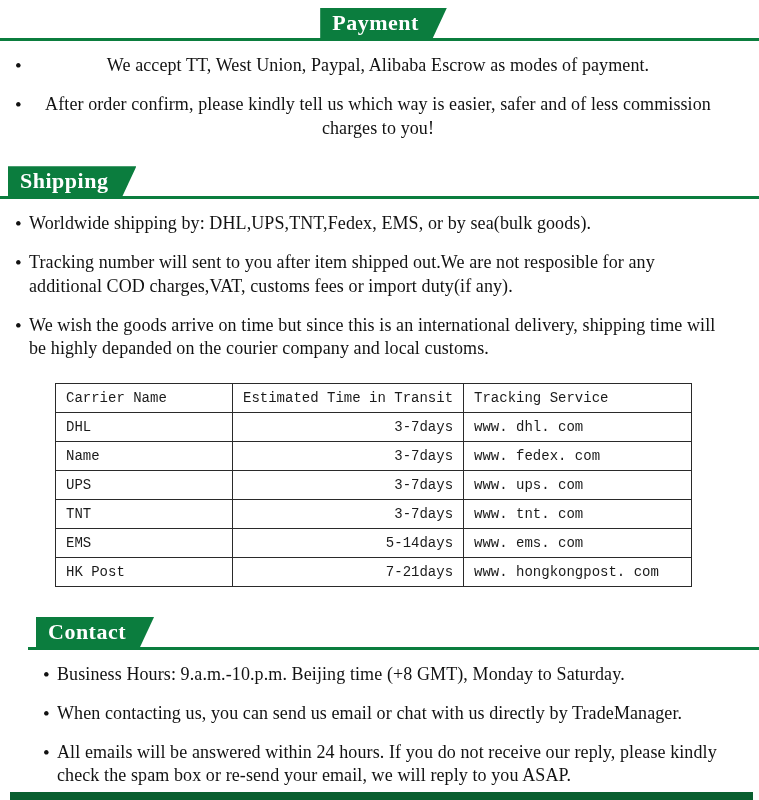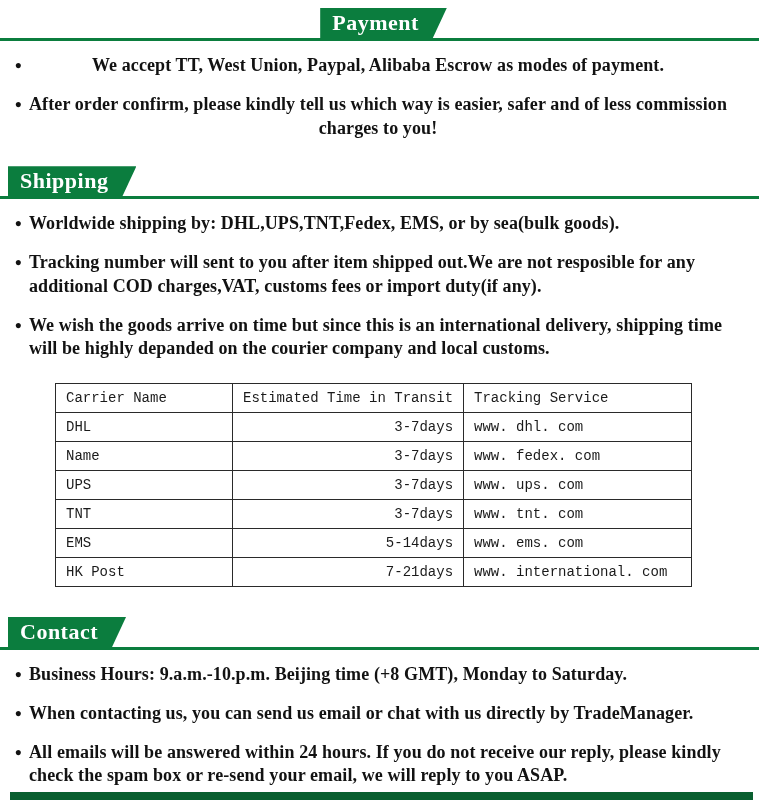--- a/index.html
+++ b/index.html
@@ -35,32 +35,31 @@
   
   ul.bullets { list-style: none; margin: 13px 0 0 15px; }
   ul.bullets li {
     position: relative;
     padding-left: 14px;
     margin-bottom: 15px;
     font-size: 18px;
     line-height: 1.32;
     max-width: 712px;
     letter-spacing: 0.1px;
-    font-weight: bold;
   }
   ul.bullets li::before {
     content: "\2022";
     position: absolute;
     left: 0; top: -1px;
     font-size: 19px;
   }
 
   .sec-payment  { margin-top: 0; text-align: center; }
   .sec-shipping { margin-top: 26px; }
-  .sec-contact  { margin-top: 30px; }
+  .sec-contact  { margin-top: 30px; margin-left: 28px; }
 
   
   table.carriers {
     border-collapse: collapse;
     margin: 22px 0 0 55px;
     font-family: "Liberation Mono", "DejaVu Sans Mono", monospace;
     font-size: 14px;
     color: #1a1a1a;
   }
   .carriers th, .carriers td {
@@ -143,21 +142,21 @@
           <td>www. tnt. com</td>
         </tr>
         <tr>
           <td>EMS</td>
           <td>5-14days</td>
           <td>www. ems. com</td>
         </tr>
         <tr>
           <td>HK Post</td>
           <td>7-21days</td>
-          <td>www. international. com</td>
+          <td>www. hongkongpost. com</td>
         </tr>
       </tbody>
     </table>
   </section>
 
   <section class="section sec-contact">
     <div class="section-header">
       <div class="ribbon">
         <span>Contact</span>
       </div>

